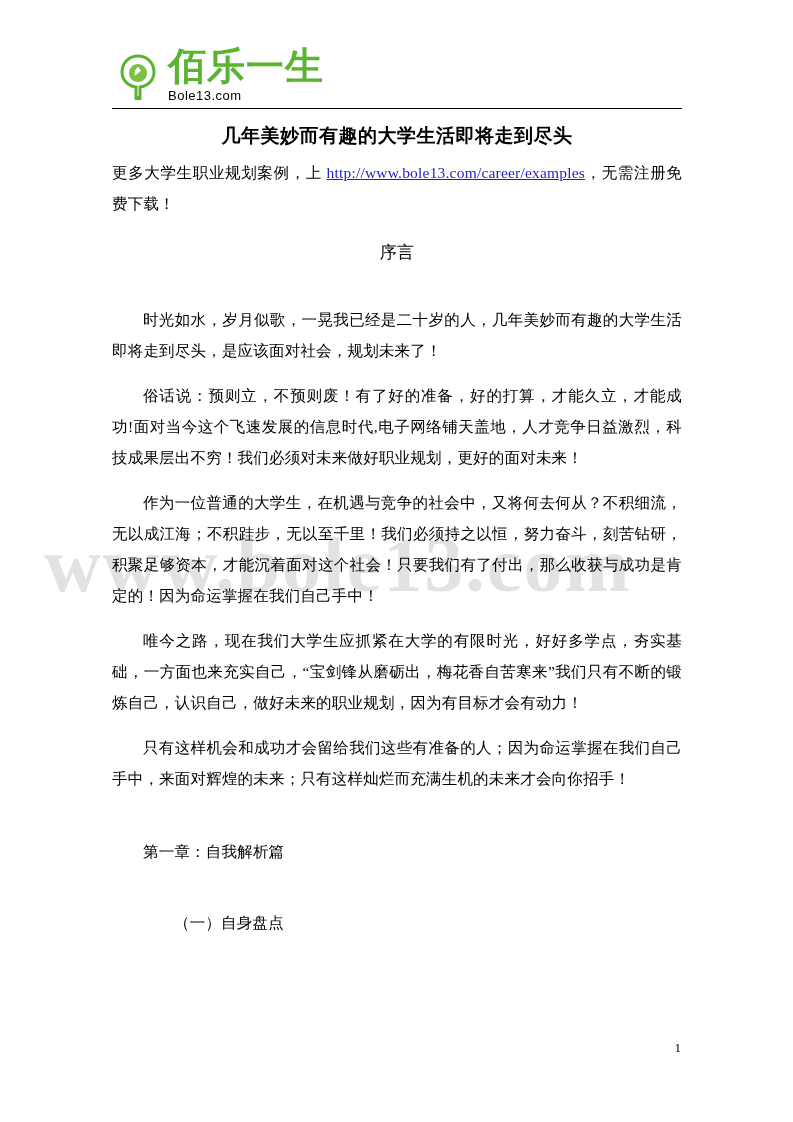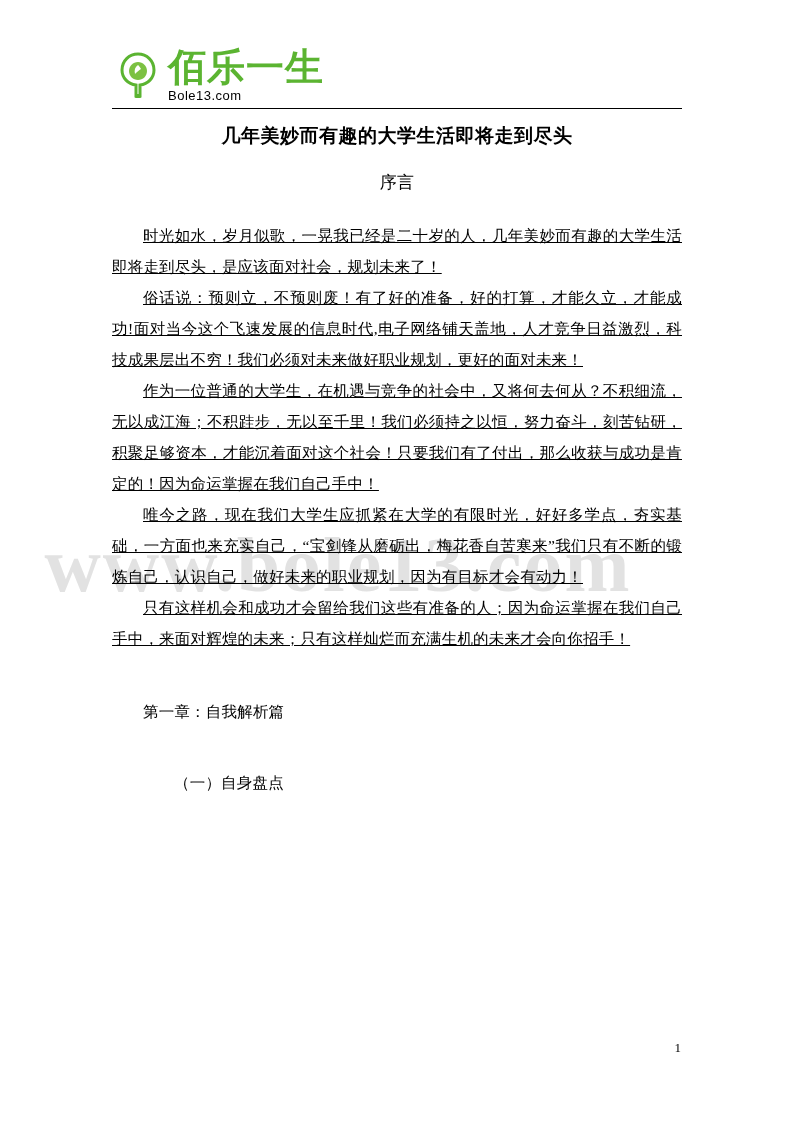--- a/index.html
+++ b/index.html
@@ -22,21 +22,21 @@
   .content {
     position: absolute;
     left: 112px;
     top: 48px;
     width: 570px;
   }
 
   
   .logo-row {
     display: flex;
-    align-items: center;
+    align-items: flex-end;
     height: 56px;
   }
   .logo-mark {
     position: relative;
     width: 52px;
     height: 52px;
     flex: 0 0 52px;
   }
   .logo-mark svg { display: block; }
   .logo-text {
@@ -91,22 +91,21 @@
     text-decoration: underline;
     font-family: "Liberation Serif", serif;
   }
   .preface {
     text-align: center;
     margin-top: 18px;
     font-size: 17px;
   }
   .body-p {
     text-indent: 2em;
-    margin-top: 0;
-    text-decoration: underline;
+    margin-top: 14px;
   }
   .gap {
     height: 22px;
   }
   .chapter {
     text-indent: 2em;
     margin-top: 20px;
   }
   .subsection {
     text-indent: 4em;
@@ -159,20 +158,21 @@
       </div>
       <div class="logo-text">
         <div class="logo-cn">佰乐一生</div>
         <div class="logo-en">Bole13.com</div>
       </div>
     </div>
     <hr class="rule">
 
     <div class="doc-title">几年美妙而有趣的大学生活即将走到尽头</div>
 
+    <p class="intro-line"><span>更多大学生职业规划案例，上 </span><a class="link" href="#">http://www.bole13.com/career/examples</a><span>，无需注册免费下载！</span></p>
 
     <p class="preface">序言</p>
 
     <div class="gap"></div>
 
     <p class="body-p">时光如水，岁月似歌，一晃我已经是二十岁的人，几年美妙而有趣的大学生活即将走到尽头，是应该面对社会，规划未来了！</p>
     <p class="body-p">俗话说：预则立，不预则废！有了好的准备，好的打算，才能久立，才能成功!面对当今这个飞速发展的信息时代,电子网络铺天盖地，人才竞争日益激烈，科技成果层出不穷！我们必须对未来做好职业规划，更好的面对未来！</p>
     <p class="body-p">作为一位普通的大学生，在机遇与竞争的社会中，又将何去何从？不积细流，无以成江海；不积跬步，无以至千里！我们必须持之以恒，努力奋斗，刻苦钻研，积聚足够资本，才能沉着面对这个社会！只要我们有了付出，那么收获与成功是肯定的！因为命运掌握在我们自己手中！</p>
     <p class="body-p">唯今之路，现在我们大学生应抓紧在大学的有限时光，好好多学点，夯实基础，一方面也来充实自己，“宝剑锋从磨砺出，梅花香自苦寒来”我们只有不断的锻炼自己，认识自己，做好未来的职业规划，因为有目标才会有动力！</p>
     <p class="body-p">只有这样机会和成功才会留给我们这些有准备的人；因为命运掌握在我们自己手中，来面对辉煌的未来；只有这样灿烂而充满生机的未来才会向你招手！</p>

